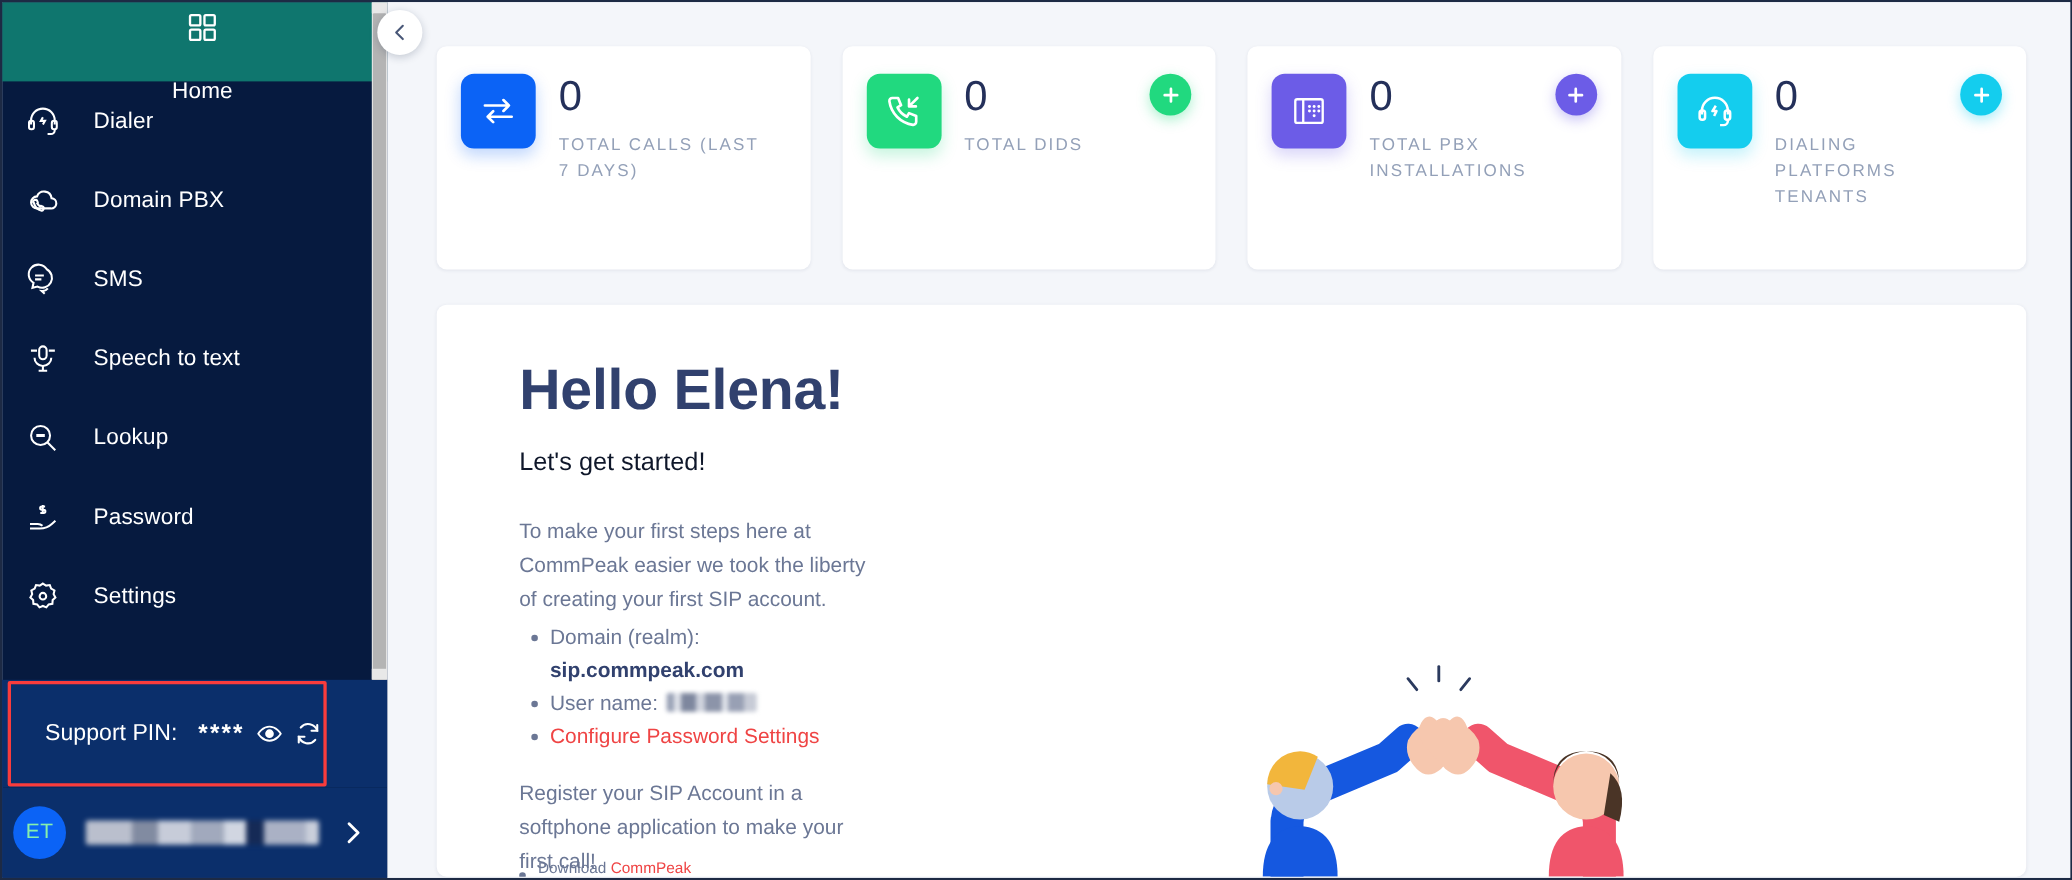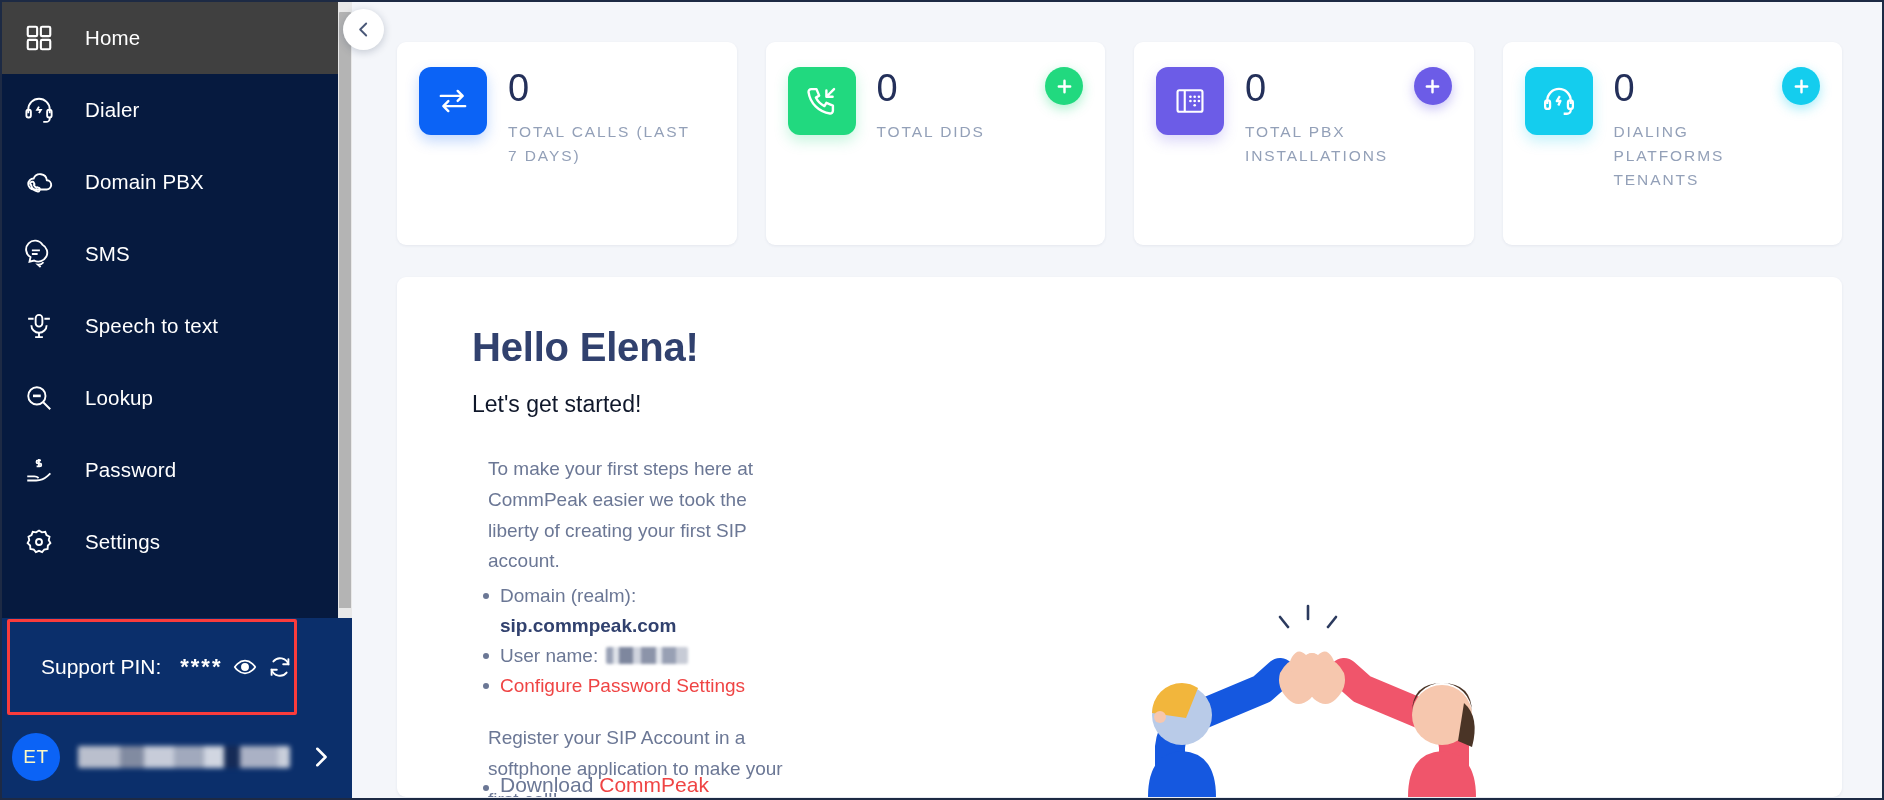--- a/index.html
+++ b/index.html
@@ -23,21 +23,21 @@
     z-index:5;
   }
   .nav-scroll {
     flex:1 1 auto; overflow:hidden; position:relative;
   }
   .nav-item {
     display:flex; align-items:center; gap:23px;
     height:72px; padding:0 0 0 14px; cursor:pointer;
     color:#ffffff;
   }
-  .nav-item.active { background:#404040; }
+  .nav-item.active { background:#0f766e;flex-direction:column; }
   .nav-ico {
     width:46px; height:46px; flex:0 0 46px;
     display:flex; align-items:center; justify-content:center;
   }
   .nav-ico svg { display:block; }
   .nav-label {
     font-size:20.5px; letter-spacing:.15px; font-weight:400;
     color:#ffffff; white-space:nowrap;
   }
 
@@ -79,21 +79,21 @@
   .support-ico { display:flex; align-items:center; cursor:pointer; }
 
   
   .user-row {
     flex:0 0 auto; background:#0b2f6b;
     display:flex; align-items:center; gap:18px;
     height:82px; padding:0 18px 0 10px; cursor:pointer;
   }
   .avatar {
     width:48px; height:48px; flex:0 0 48px; border-radius:50%;
-    background:#0b63f6; color:#fef9c3; font-size:19px; font-weight:500;
+    background:#0b63f6; color:#86efac; font-size:19px; font-weight:500;
     display:flex; align-items:center; justify-content:center;
     letter-spacing:.5px;
   }
   .blur-name {
     flex:1 1 auto; height:22px; border-radius:2px;
     background:
       linear-gradient(90deg,
         #c9ccd6 0 42px, #8c93a6 42px 66px, #d7dae3 66px 96px,
         #aeb4c4 96px 126px, #e2e5ec 126px 146px, #162a55 146px 162px,
         #b8bdcd 162px 200px, #dadde5 200px 232px, #9aa2b6 232px 268px,
@@ -153,26 +153,26 @@
   .add-badge.cyan   { background:#14cdee; box-shadow:0 4px 12px rgba(20,205,238,.38); }
 
   
   .welcome {
     margin-top:32px; background:#ffffff; border-radius:9px;
     height:520px; position:relative; overflow:hidden;
     box-shadow:0 1px 3px rgba(30,45,80,.07);
     padding:48px 0 0 75px;
   }
   .w-title {
-    font-size:40px; font-weight:700; color:#31416e; letter-spacing:-.2px;
+    font-size:52px; font-weight:700; color:#31416e; letter-spacing:-.2px;
     margin-bottom:21px;
   }
   .w-sub { font-size:23px; color:#0f172a; font-weight:400; margin-bottom:36px; }
   .w-body { font-size:19px; line-height:1.62; color:#6b7795; max-width:320px; }
-  .w-body p { margin-bottom:2px;margin-left:16px; }
+  .w-body p { margin-bottom:2px; }
   .w-list { list-style:none; margin:4px 0 0 0; padding:0 0 0 28px; }
   .w-list li { position:relative; line-height:1.58; font-size:19px; color:#6b7795; }
   .w-list li::before {
     content:""; position:absolute; left:-17px; top:12px;
     width:6px; height:6px; border-radius:50%; background:#6b7795;
   }
   .strong-dark { font-weight:700; color:#31416e; }
   .link { color:#ef4444; text-decoration:none; cursor:pointer; }
   .blur-user {
     display:inline-block; width:82px; height:17px; vertical-align:-2px;
@@ -182,21 +182,21 @@
       #8c94a9 35px 50px, #e3e6ec 50px 56px, #98a0b4 56px 70px, #c7cbd6 70px 82px);
     filter:blur(1.8px);
   }
   .w-para2 { margin-top:22px; }
 
   
   .illus { position:absolute; right:330px; bottom:0; width:400px; height:200px; }
 
   
   .cut-row {
-    position:absolute; left:75px; bottom:0; font-size:21px; color:#6b7795;
+    position:absolute; left:64px; bottom:0; font-size:14px; color:#6b7795;
     padding-left:28px;
   }
   .cut-row::before {
     content:""; position:absolute; left:11px; top:12px;
     width:6px; height:6px; border-radius:50%; background:#6b7795;
   }
 </style>
 </head>
 <body>
 

